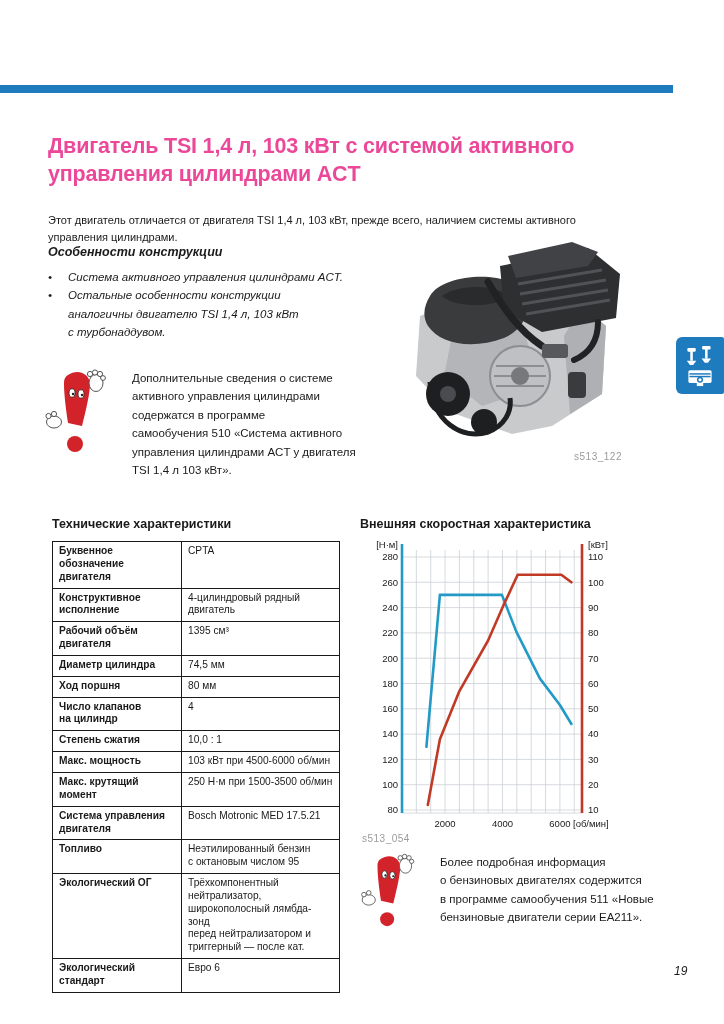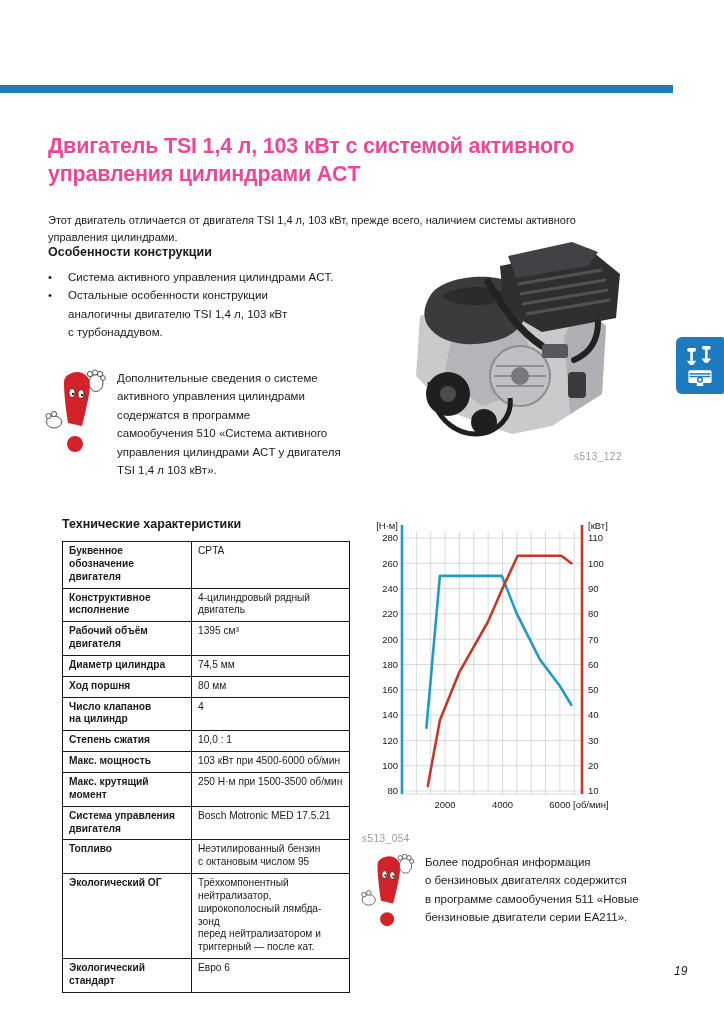--- a/index.html
+++ b/index.html
@@ -7,33 +7,33 @@
     width:724px;height:1024px;position:relative;background:#ffffff;
     font-family:"Liberation Sans",sans-serif;color:#1a1a1a;overflow:hidden;
   }
   .top-rule{position:absolute;left:0;top:85px;width:673px;height:8px;background:#1e7cbe;}
   .page-title{
     position:absolute;left:48px;top:119px;width:600px;
     font-size:21.5px;font-weight:700;line-height:1.3;letter-spacing:-0.2px;
     white-space:pre-line;color:#ec4899;
   }
   .intro{position:absolute;left:48px;top:201px;width:615px;font-size:11px;line-height:1.55;white-space:pre-line;}
-  .features{position:absolute;left:48px;top:245px;width:345px;}
+  .features{position:absolute;left:48px;top:245px;width:345px;font-style:italic;}
   .features h3{margin:0 0 9px 0;font-size:12.5px;font-weight:700;}
   .features ul{margin:0;padding:0;list-style:none;}
   .features li{display:flex;font-size:11.5px;line-height:1.6;}
   .features li .marker{width:20px;flex:0 0 20px;}
   .features li .btxt{white-space:pre-line;}
   .figure-engine{position:absolute;left:392px;top:226px;width:252px;height:238px;}
   .figure-engine .caption{position:absolute;right:22px;bottom:2px;font-size:10px;color:#9b9b9b;letter-spacing:.5px;}
-  .note{display:flex;gap:9px;}
+  .note{display:flex;gap:24px;}
   .note1{position:absolute;left:44px;top:366px;width:325px;}
   .note2{position:absolute;left:360px;top:850px;width:320px;}
   .note .ntext{font-size:11.5px;line-height:1.6;white-space:pre-line;padding-top:3px;}
-  .specs{position:absolute;left:62px;top:517px;width:292px;}
+  .specs{position:absolute;left:52px;top:517px;width:292px;}
   .specs h3{margin:0 0 10px 0;font-size:12.5px;font-weight:700;}
   table.spec{border-collapse:collapse;width:288px;}
   table.spec td{
     border:1.3px solid #1a1a1a;font-size:10.2px;line-height:1.26;
     padding:3px 6px 4px 6px;vertical-align:top;white-space:pre-line;
   }
   table.spec td.lbl{width:116px;font-weight:bold;}
   .chart-block{position:absolute;left:360px;top:517px;width:310px;}
   .chart-block h3{margin:0 0 5px 0;font-size:12.5px;font-weight:700;}
   .chart-block svg text{font-family:"Liberation Sans",sans-serif;font-size:9.5px;fill:#1a1a1a;}
@@ -222,20 +222,21 @@
         <tr>
           <td class="lbl">Экологический
 стандарт</td>
           <td>Евро 6</td>
         </tr>
       </tbody>
   </table>
 </div>
 
 <div class="chart-block">
+  <h3>Внешняя скоростная характеристика</h3>
   <svg id="chart-svg" width="302" height="300" viewBox="0 0 302 300">
       <line x1="56.35406698564593" y1="14" x2="56.35406698564593" y2="277" stroke="#ccd1d5" stroke-width="0.8"></line>
       <line x1="70.70813397129186" y1="14" x2="70.70813397129186" y2="277" stroke="#ccd1d5" stroke-width="0.8"></line>
       <line x1="85.0622009569378" y1="14" x2="85.0622009569378" y2="277" stroke="#ccd1d5" stroke-width="0.8"></line>
       <line x1="99.41626794258373" y1="14" x2="99.41626794258373" y2="277" stroke="#ccd1d5" stroke-width="0.8"></line>
       <line x1="113.77033492822966" y1="14" x2="113.77033492822966" y2="277" stroke="#ccd1d5" stroke-width="0.8"></line>
       <line x1="128.1244019138756" y1="14" x2="128.1244019138756" y2="277" stroke="#ccd1d5" stroke-width="0.8"></line>
       <line x1="142.47846889952154" y1="14" x2="142.47846889952154" y2="277" stroke="#ccd1d5" stroke-width="0.8"></line>
       <line x1="156.83253588516746" y1="14" x2="156.83253588516746" y2="277" stroke="#ccd1d5" stroke-width="0.8"></line>
       <line x1="171.1866028708134" y1="14" x2="171.1866028708134" y2="277" stroke="#ccd1d5" stroke-width="0.8"></line>

